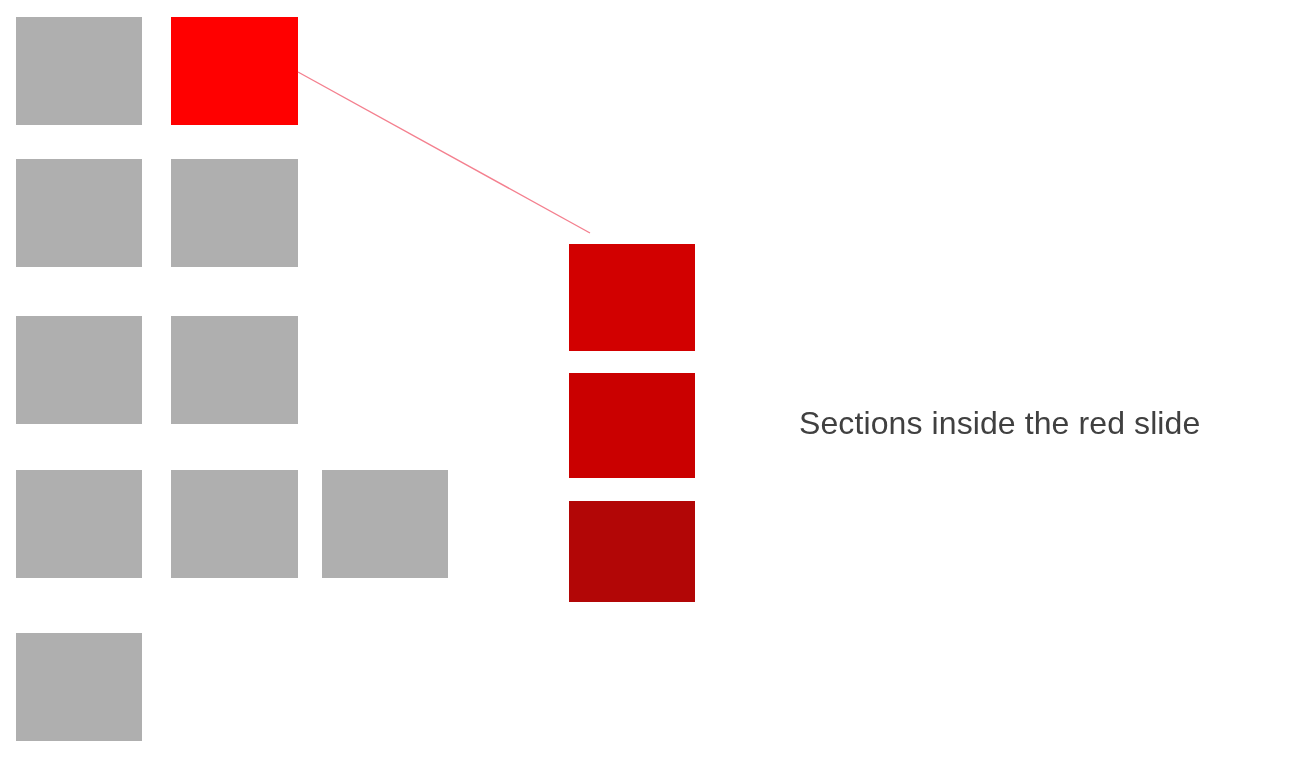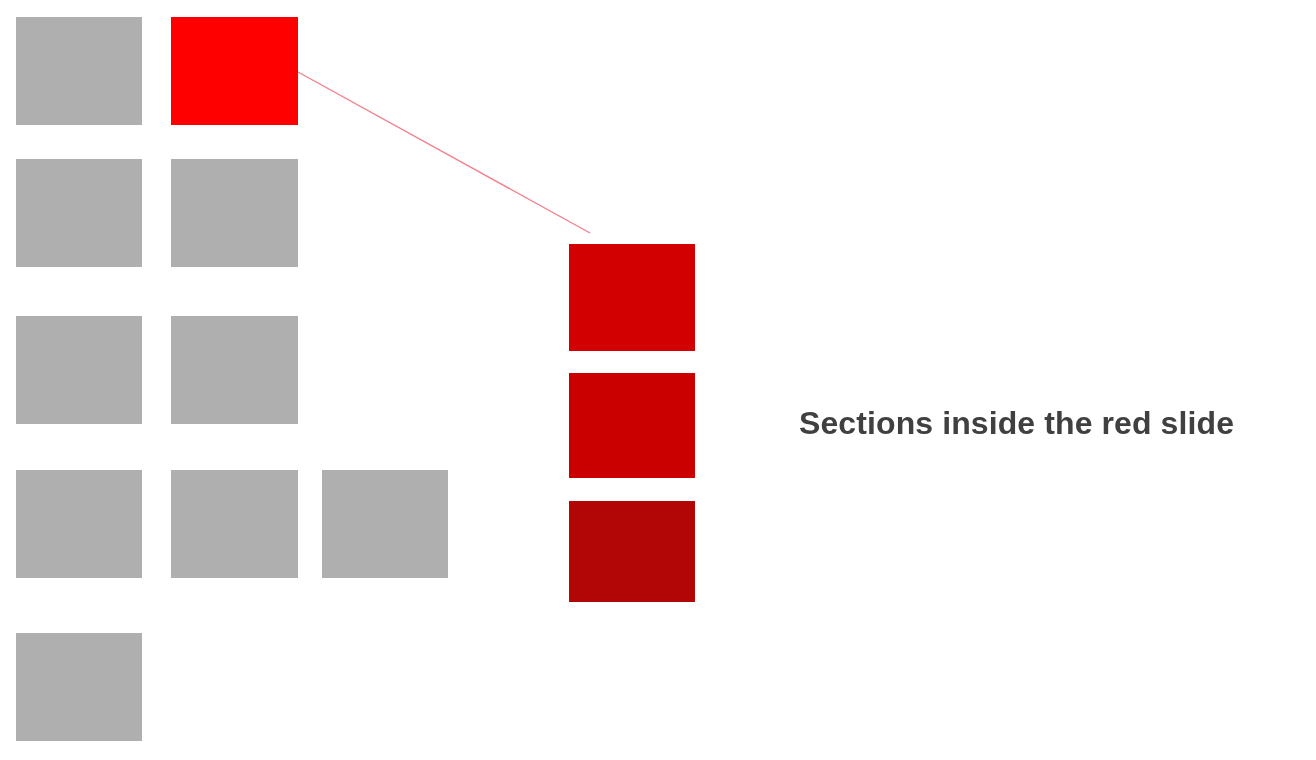--- a/index.html
+++ b/index.html
@@ -28,21 +28,21 @@
     left: 0;
     top: 0;
     width: 1316px;
     height: 760px;
     pointer-events: none;
   }
   .caption {
     position: absolute;
     white-space: nowrap;
     font-family: "Liberation Sans", sans-serif;
-    font-weight: 700;
+    font-weight: 400;
     letter-spacing: 0.1px;
   }
 </style>
 </head>
 <body>
 
 <div id="canvas" style="width: 1316px; height: 760px; background: rgb(255, 255, 255);">
 
   <div id="slide-grid">
       <div class="tile" style="left: 16px; top: 17px; width: 126px; height: 108px; background: rgb(175, 175, 175);"></div>

